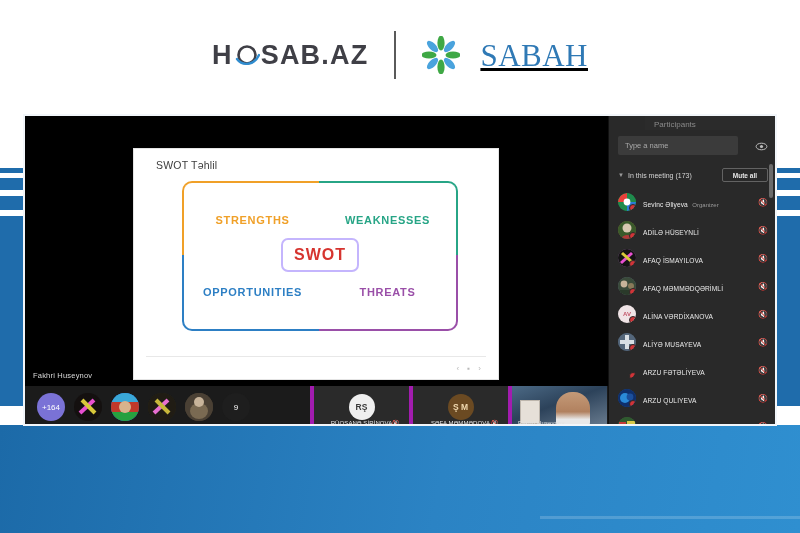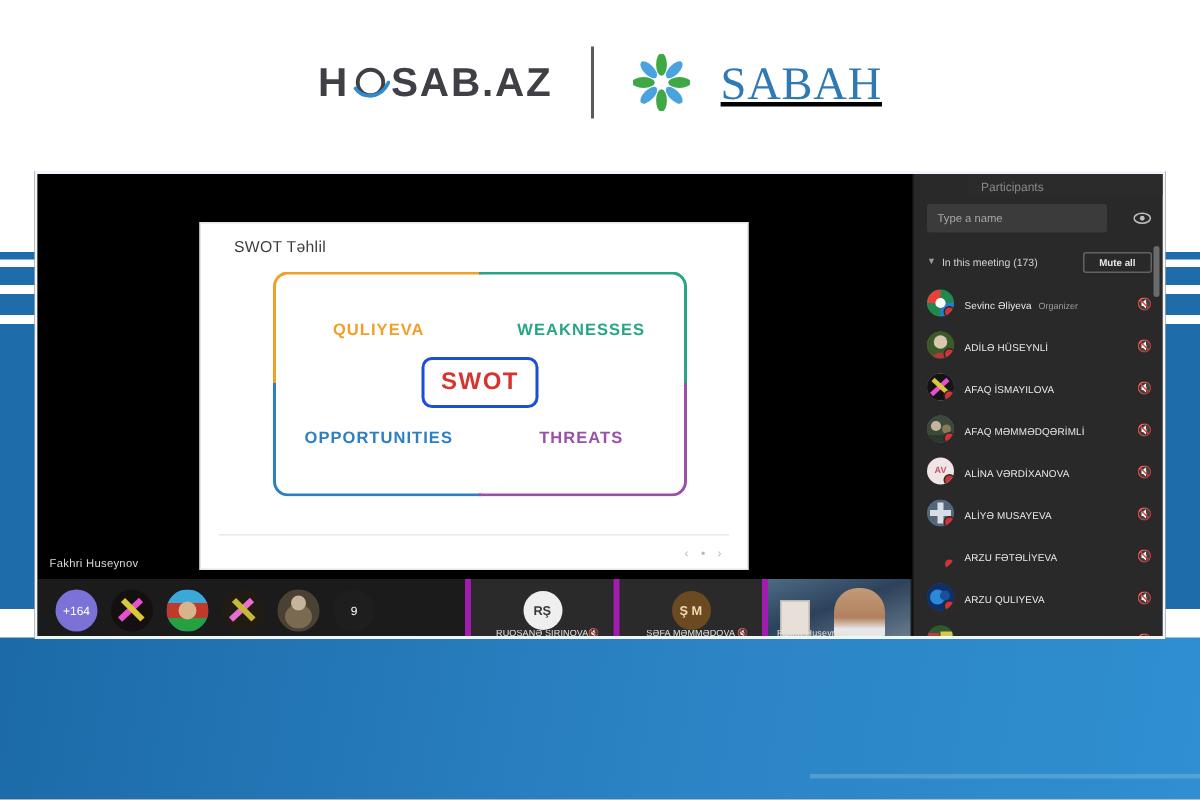--- a/index.html
+++ b/index.html
@@ -101,21 +101,21 @@
   }
   .quad.threats {
     left: 137px; top: 74px; color: #9a4fa8;
     border: 2px solid #9a4fa8; border-left: none; border-top: none;
     border-bottom-right-radius: 10px;
   }
   .swot-center {
     position: absolute; left: 50%; top: 50%;
     transform: translate(-50%, -50%);
     width: 78px; height: 34px;
-    background: #ffffff; border: 2px solid #1d4ed8; border-radius: 7px;
+    background: #ffffff; border: 2px solid #c4b5fd; border-radius: 7px;
     display: flex; align-items: center; justify-content: center;
     color: #d6342f; font-size: 16px; font-weight: 700; letter-spacing: 1px;
     z-index: 4;
   }
   .slide-footer-rule {
     position: absolute; left: 12px; right: 12px; bottom: 22px;
     height: 1px; background: #e8e8e8;
   }
   .slide-nav {
     position: absolute; right: 14px; bottom: 6px;
@@ -303,21 +303,21 @@
 
   <div class="meeting-window">
 
     <div class="stage">
 
       <div class="slide">
         <div class="slide-title">SWOT Təhlil</div>
 
         <div class="swot-wrap">
           <div class="quad strengths">
-            <span>QULIYEVA</span>
+            <span>STRENGTHS</span>
           </div>
           <div class="quad opportunities">
             <span>OPPORTUNITIES</span>
           </div>
           <div class="quad weaknesses">
             <span>WEAKNESSES</span>
           </div>
           <div class="quad threats">
             <span>THREATS</span>
           </div>

